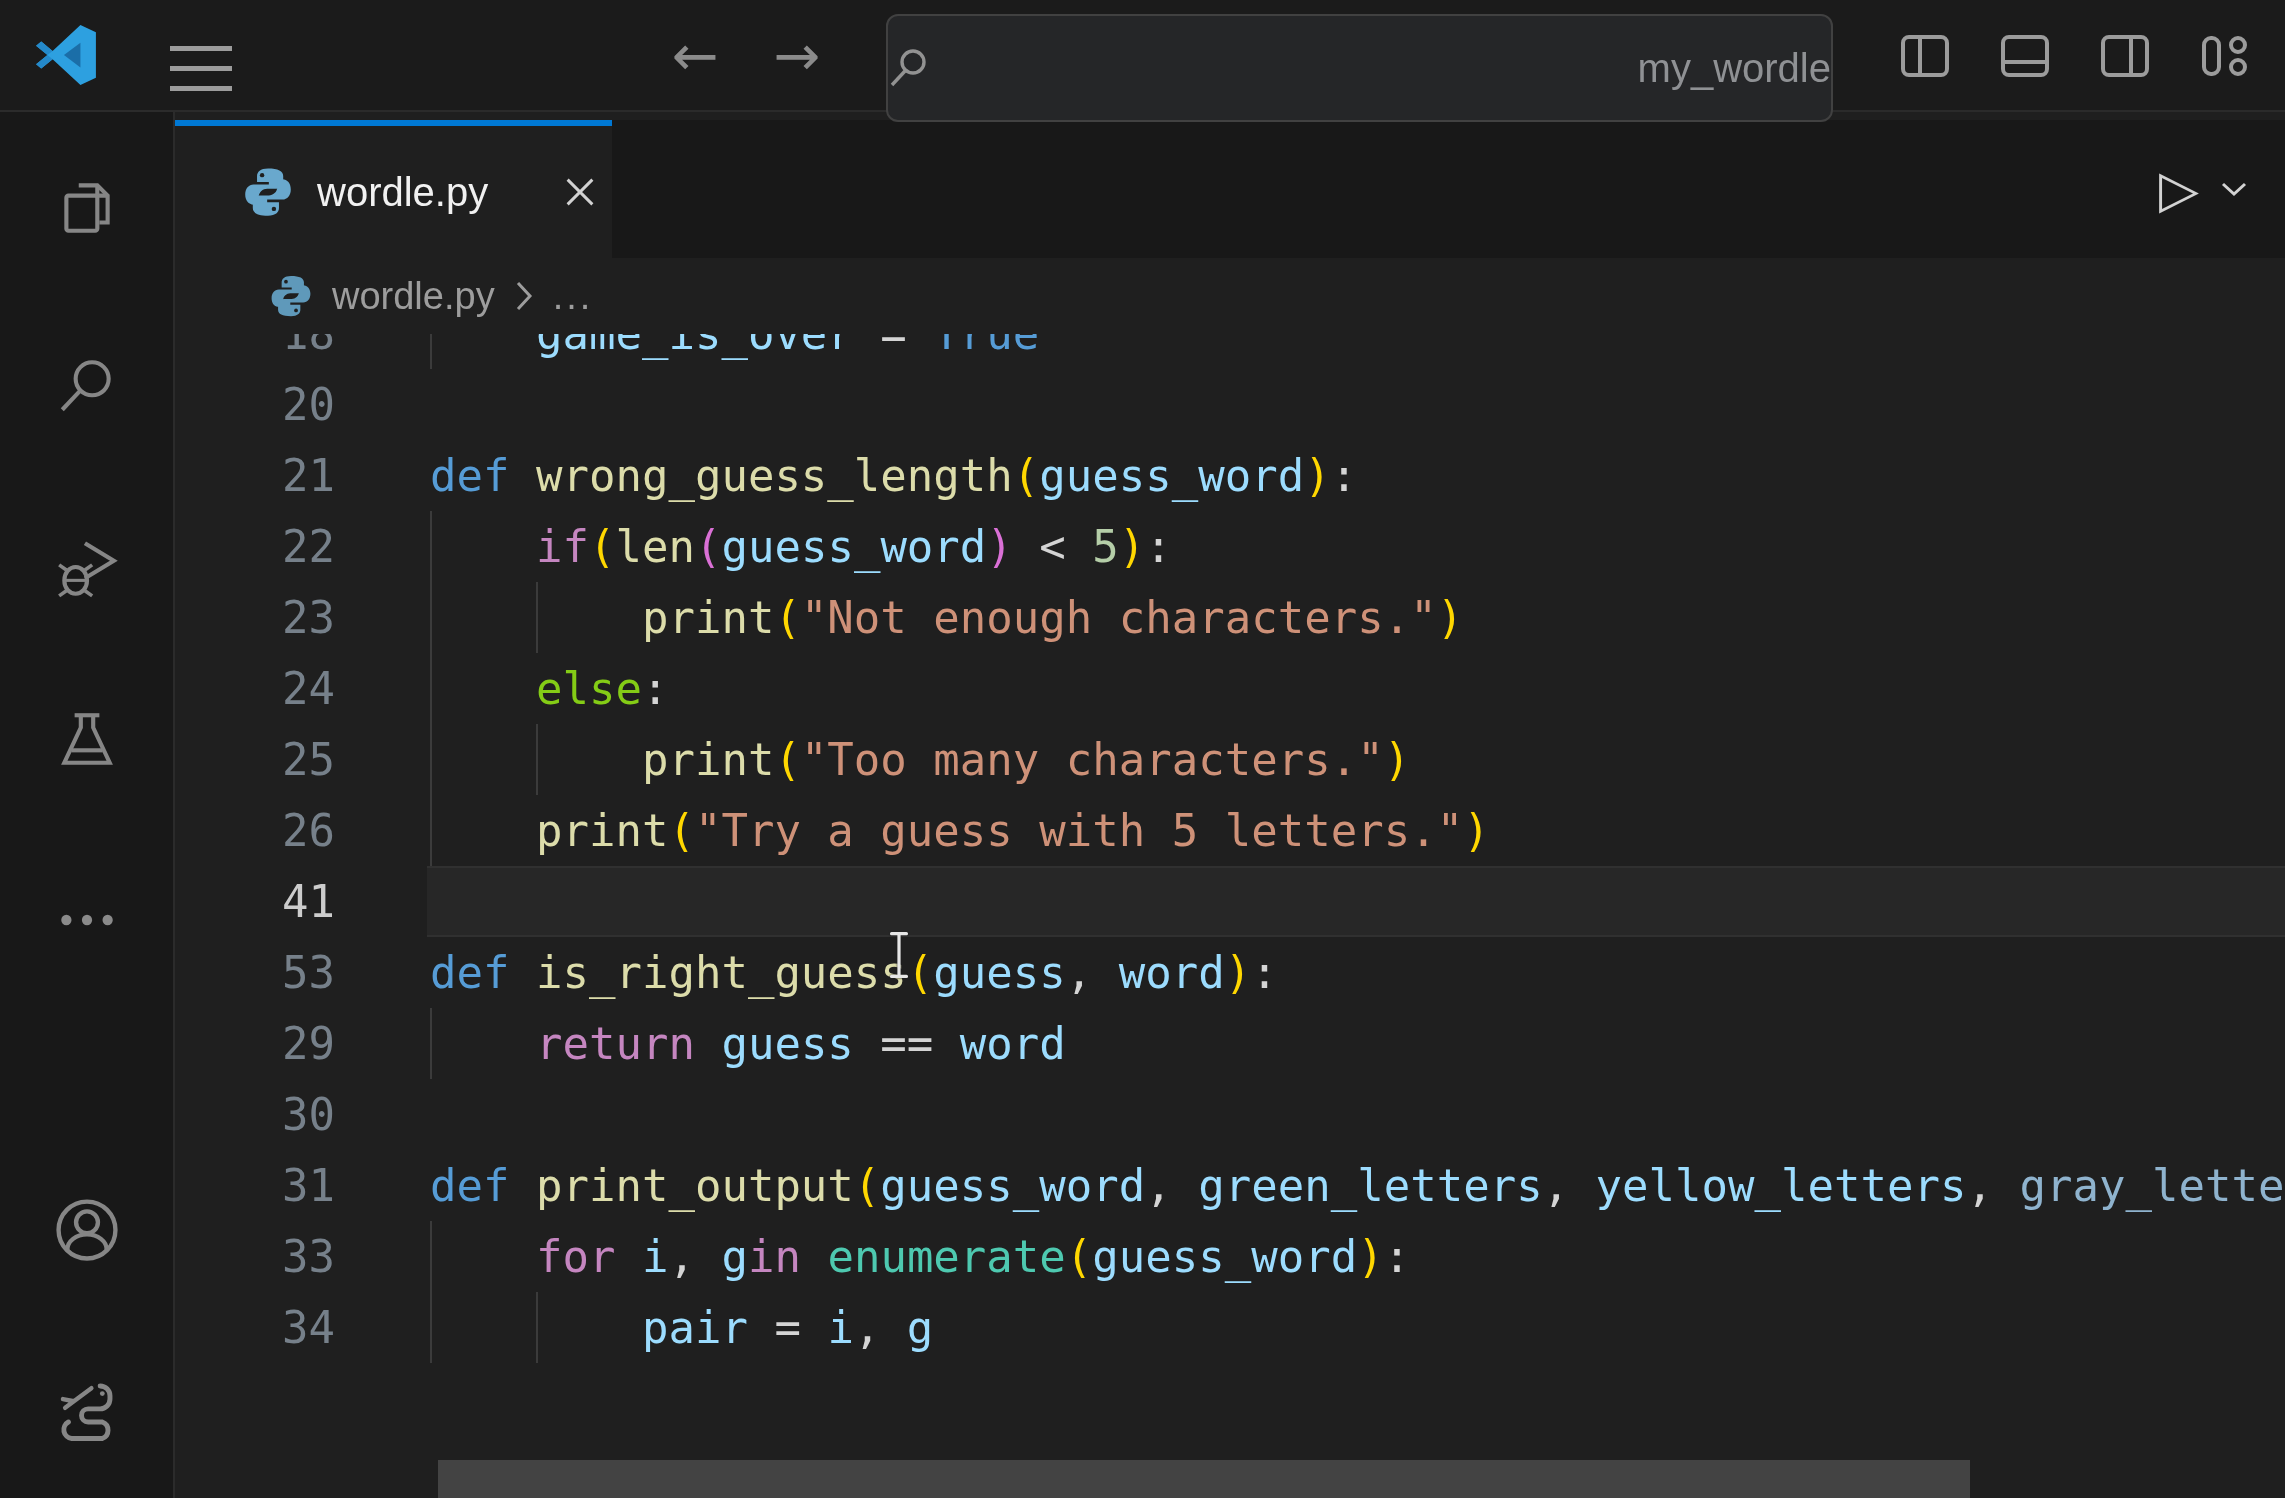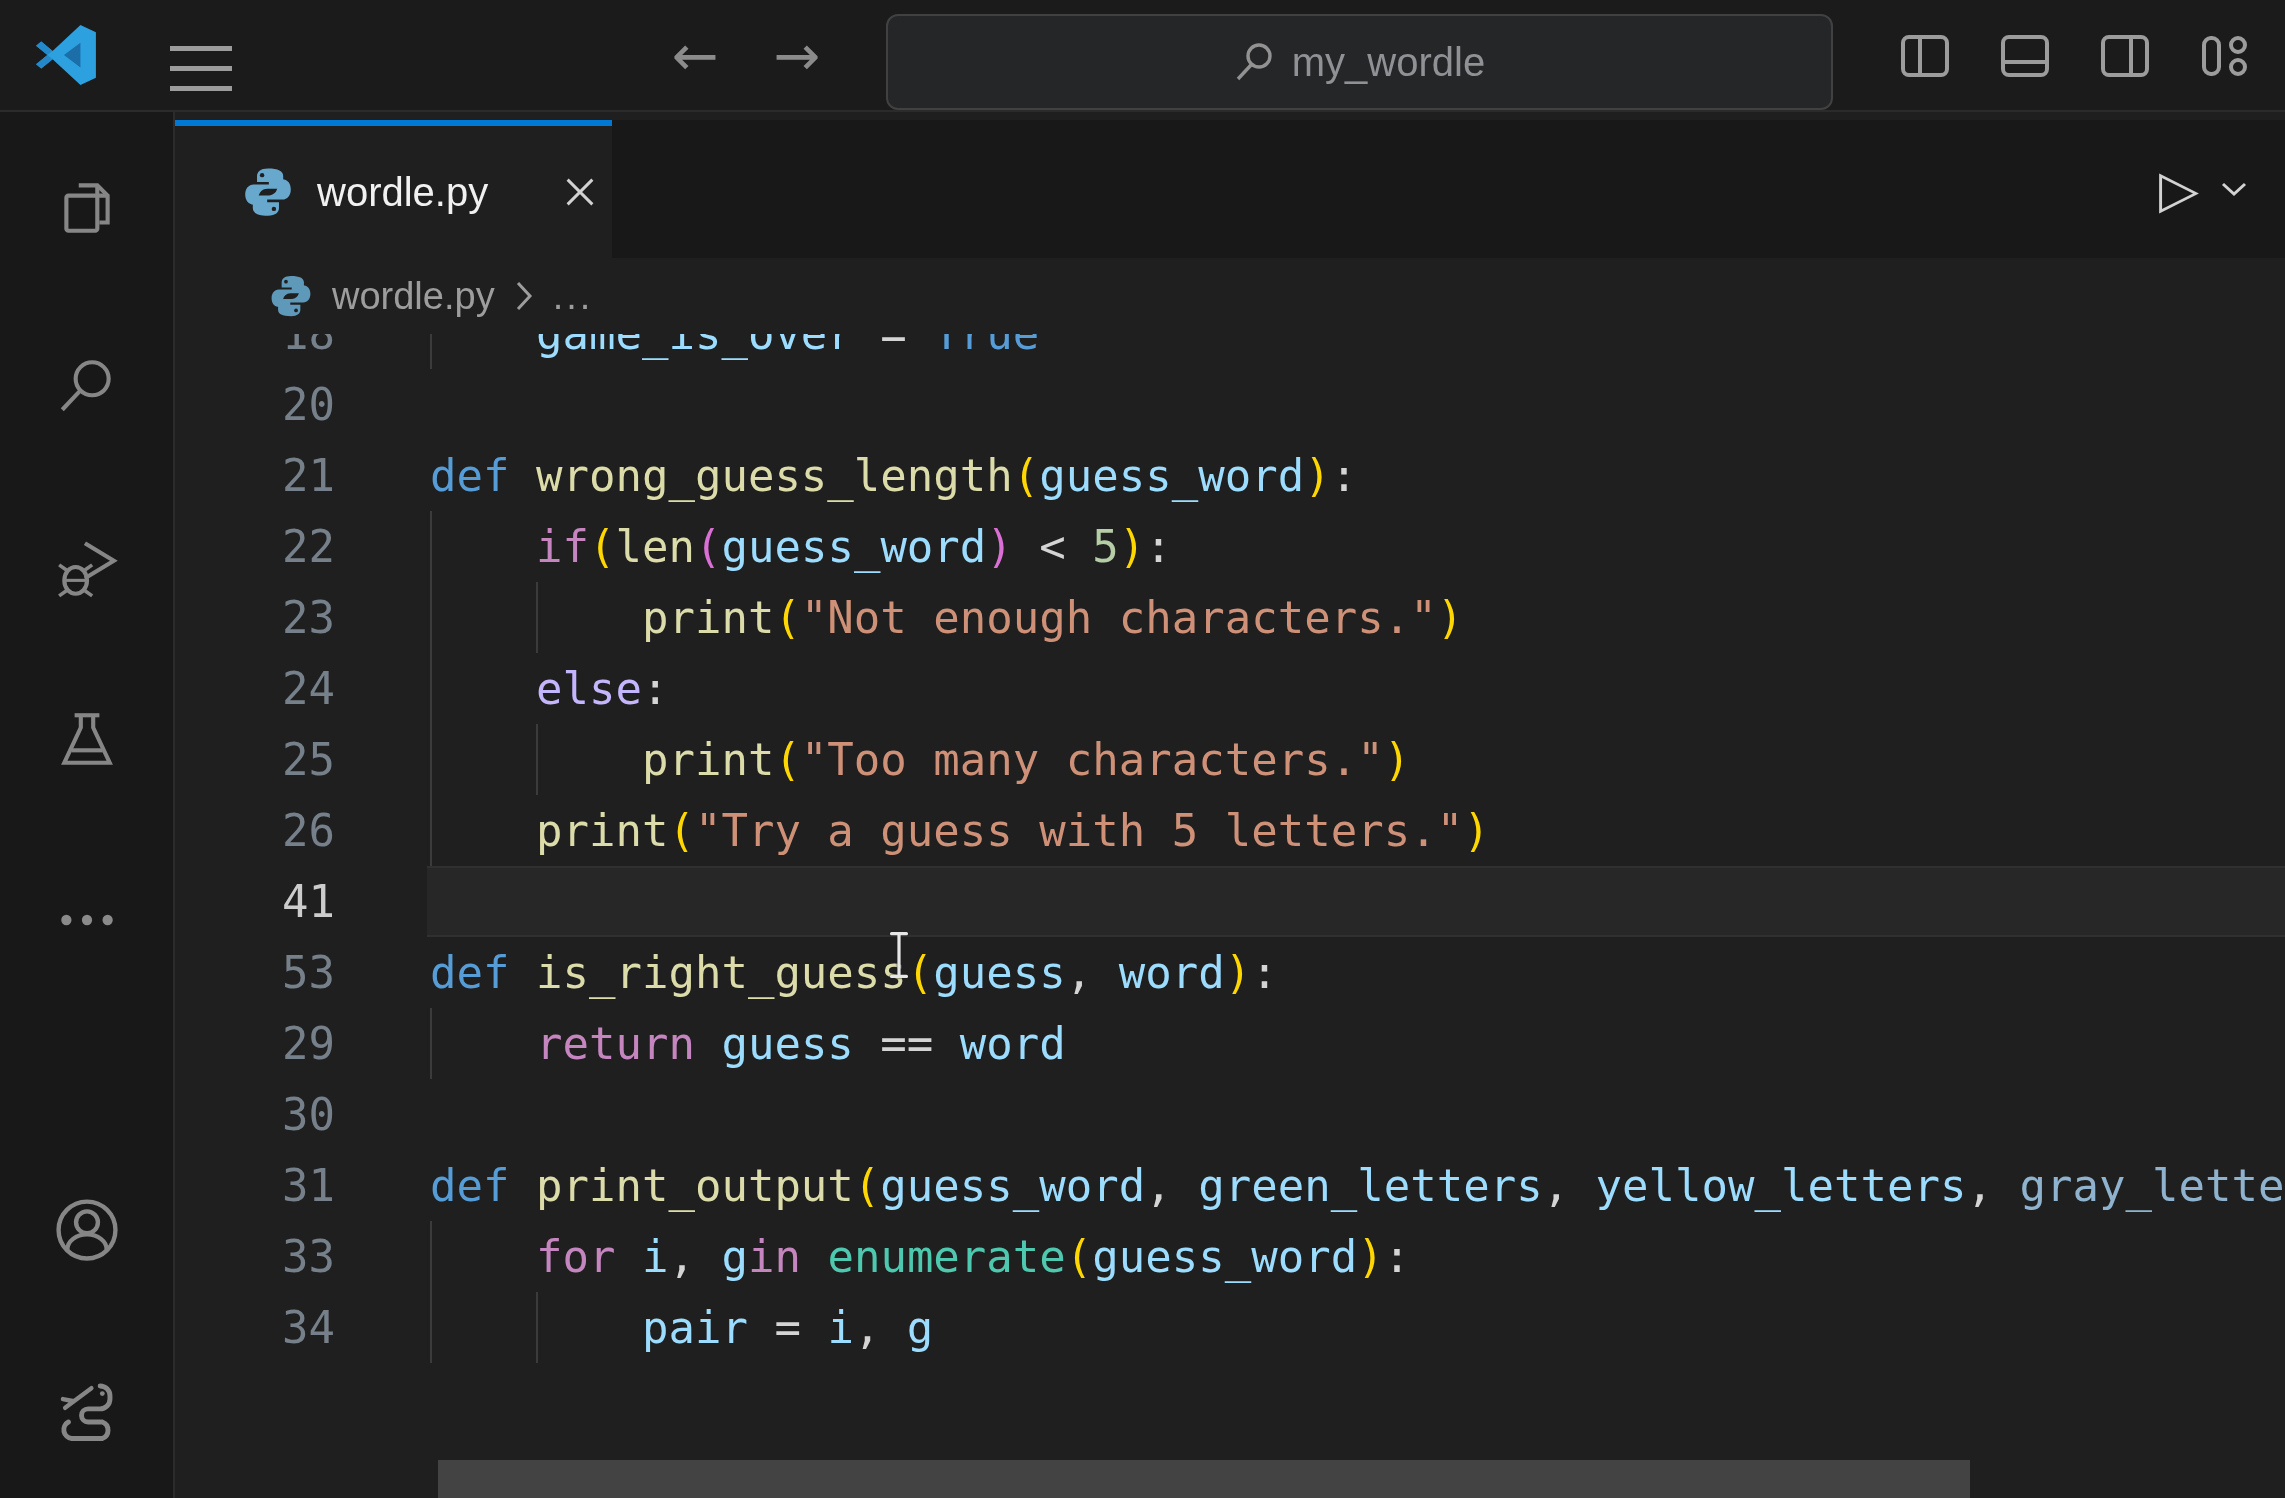--- a/index.html
+++ b/index.html
@@ -10,23 +10,23 @@
   
   .titlebar { position:absolute; left:0; top:0; width:2285px; height:112px;
               background:#1b1b1b; border-bottom:2px solid #2b2b2b; z-index:40; }
   .vslogo { position:absolute; left:33px; top:22px; width:66px; height:66px; }
   .hamburger { position:absolute; left:170px; top:46px; width:62px; height:48px; cursor:pointer; }
   .hamburger i { display:block; width:62px; height:5px; background:#9c9c9c; margin-bottom:15px; }
   .navarrow { position:absolute; top:8px; font-size:56px; color:#8b8b8b; width:70px; text-align:center;
               font-family:"DejaVu Sans",sans-serif; line-height:96px; }
   .nav-back { left:660px; }
   .nav-fwd  { left:762px; }
-  .cmdcenter { position:absolute; left:886px; top:14px; width:947px; height:96px;
+  .cmdcenter { position:absolute; left:886px; top:14px; width:947px; height:108px;
                background:#252628; border:2px solid #414141; border-radius:12px;
-               display:flex; align-items:center; justify-content:center; gap:16px; color:#929292; }
+               display:flex; align-items:center; justify-content:space-between; gap:16px; color:#929292; }
   .cmdcenter .label { font-size:40px; color:#8f9194; }
   .layouticons { position:absolute; right:28px; top:24px; display:flex; gap:36px; align-items:center; }
   .layouticons .lic { width:64px; height:64px; display:flex; align-items:center; justify-content:center; }
 
   
   .activitybar { position:absolute; left:0; top:112px; width:175px; bottom:0;
                  background:#181818; border-right:2px solid #2b2b2b; z-index:30; }
   .abicon { position:absolute; left:52px; width:70px; height:70px;
             display:flex; align-items:center; justify-content:center; }
 
@@ -243,21 +243,21 @@
         <div class="line">
           <span class="num">22</span>
           <span class="content"><i class="guide" style="left: 0ch;"></i><span style="color: rgb(212, 212, 212);">    </span><span style="color: rgb(197, 134, 192);">if</span><span style="color: rgb(255, 215, 0);">(</span><span style="color: rgb(220, 220, 170);">len</span><span style="color: rgb(218, 112, 214);">(</span><span style="color: rgb(156, 220, 254);">guess_word</span><span style="color: rgb(218, 112, 214);">)</span><span style="color: rgb(212, 212, 212);"> &lt; </span><span style="color: rgb(181, 206, 168);">5</span><span style="color: rgb(255, 215, 0);">)</span><span style="color: rgb(212, 212, 212);">:</span></span>
         </div>
         <div class="line">
           <span class="num">23</span>
           <span class="content"><i class="guide" style="left: 0ch;"></i><i class="guide" style="left: 4ch;"></i><span style="color: rgb(212, 212, 212);">        </span><span style="color: rgb(220, 220, 170);">print</span><span style="color: rgb(255, 215, 0);">(</span><span style="color: rgb(206, 145, 120);">"Not enough characters."</span><span style="color: rgb(255, 215, 0);">)</span></span>
         </div>
         <div class="line">
           <span class="num">24</span>
-          <span class="content"><i class="guide" style="left: 0ch;"></i><span style="color: rgb(212, 212, 212);">    </span><span style="color: #c4b5fd;">else</span><span style="color: rgb(212, 212, 212);">:</span></span>
+          <span class="content"><i class="guide" style="left: 0ch;"></i><span style="color: rgb(212, 212, 212);">    </span><span style="color: #84cc16;">else</span><span style="color: rgb(212, 212, 212);">:</span></span>
         </div>
         <div class="line">
           <span class="num">25</span>
           <span class="content"><i class="guide" style="left: 0ch;"></i><i class="guide" style="left: 4ch;"></i><span style="color: rgb(212, 212, 212);">        </span><span style="color: rgb(220, 220, 170);">print</span><span style="color: rgb(255, 215, 0);">(</span><span style="color: rgb(206, 145, 120);">"Too many characters."</span><span style="color: rgb(255, 215, 0);">)</span></span>
         </div>
         <div class="line">
           <span class="num">26</span>
           <span class="content"><i class="guide" style="left: 0ch;"></i><span style="color: rgb(212, 212, 212);">    </span><span style="color: rgb(220, 220, 170);">print</span><span style="color: rgb(255, 215, 0);">(</span><span style="color: rgb(206, 145, 120);">"Try a guess with 5 letters."</span><span style="color: rgb(255, 215, 0);">)</span></span>
         </div>
         <div class="line current">

